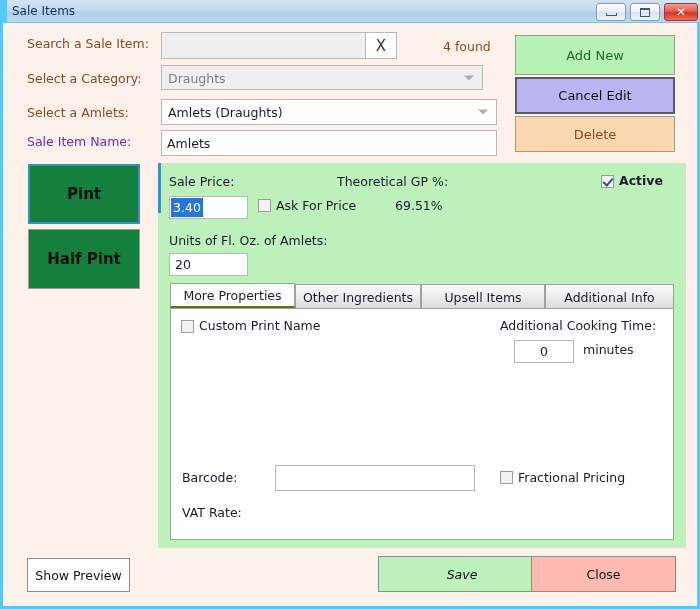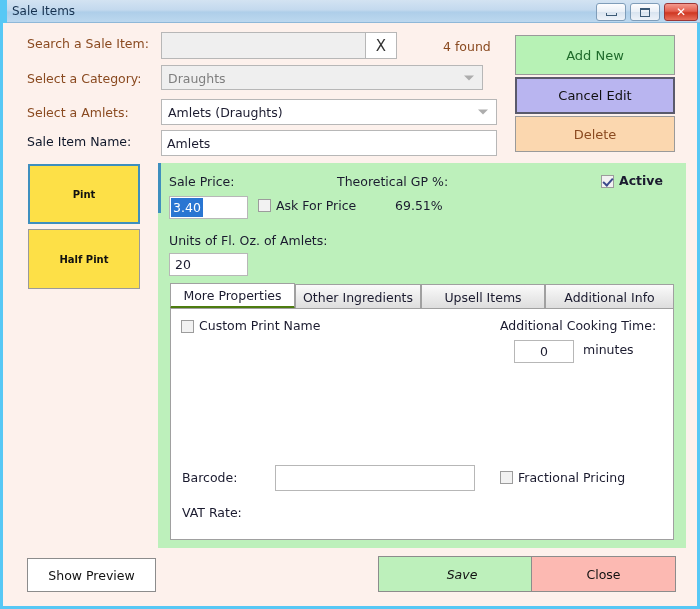--- a/index.html
+++ b/index.html
@@ -94,21 +94,21 @@
     display:flex;align-items:center;justify-content:center;
     font-size:13px;
   }
   .abtn.addnew{background:#b7f2b5;color:#1f6b2b;}
   .abtn.cancel{background:#b9b5f0;color:#111;border:2px solid #5a5a6b;}
   .abtn.delete{background:#fbd7af;color:#8a4a20;}
 
   
   .sizebtn{
     position:absolute;box-sizing:border-box;
-    background:#fde047;color:#111;font-weight:bold;font-size:10px;
+    background:#15803d;color:#111;font-weight:bold;font-size:15px;
     display:flex;align-items:center;justify-content:center;
     border:1px solid #9a9a9a;
   }
   .sizebtn.sel{border:2px solid #3e8fbe;}
 
   
   .greenpanel{
     position:absolute;left:155px;top:163px;width:528px;height:385px;
     background:#bdf0bb;
     box-sizing:border-box;
@@ -184,21 +184,21 @@
     <span class="ctext">Draughts</span>
     <span class="carrow"></span>
   </div>
 
   <div class="lbl lbl-brown" style="left:24px;top:105px;">Select a Amlets:</div>
   <div class="combo" style="left:158px;top:99px;width:336px;height:26px;">
     <span class="ctext">Amlets (Draughts)</span>
     <span class="carrow"></span>
   </div>
 
-  <div class="lbl" style="left:24px;top:134px;color:#0f172a;font-weight:normal;">Sale Item Name:</div>
+  <div class="lbl" style="left:24px;top:134px;color:#6d28d9;font-weight:normal;">Sale Item Name:</div>
   <input class="fld" style="left: 158px; top: 130px; width: 336px; height: 26px;" type="text" value="Amlets">
 
   <div class="abtn addnew" style="left:512px;top:35px;width:160px;height:40px;">Add New</div>
   <div class="abtn cancel" style="left:512px;top:77px;width:160px;height:37px;">Cancel Edit</div>
   <div class="abtn delete" style="left:512px;top:116px;width:160px;height:36px;">Delete</div>
 
   <div class="sizebtn sel" style="left:25px;top:164px;width:112px;height:60px;">Pint</div>
   <div class="sizebtn" style="left:25px;top:229px;width:112px;height:60px;">Half Pint</div>
 
   <div class="greenpanel"></div>
@@ -237,17 +237,17 @@
   <div class="lbl" style="left:580px;top:342px;">minutes</div>
 
   <div class="lbl" style="left:179px;top:470px;">Barcode:</div>
   <input class="fld" style="left: 272px; top: 465px; width: 200px; height: 26px;" type="text" value="">
 
   <div class="cbox" style="left:497px;top:471px;"></div>
   <div class="lbl" style="left:515px;top:470px;">Fractional Pricing</div>
 
   <div class="lbl" style="left:179px;top:505px;">VAT Rate:</div>
 
-  <div class="bbtn preview" style="left:24px;top:558px;width:129px;height:34px;">Show Preview</div>
+  <div class="bbtn preview" style="left:24px;top:558px;width:103px;height:34px;">Show Preview</div>
   <div class="bbtn save" style="left:375px;top:556px;width:168px;height:36px;font-style:italic;">Save</div>
   <div class="bbtn close2" style="left:528px;top:556px;width:145px;height:36px;">Close</div>
 
 </div>
 
 </body></html>

